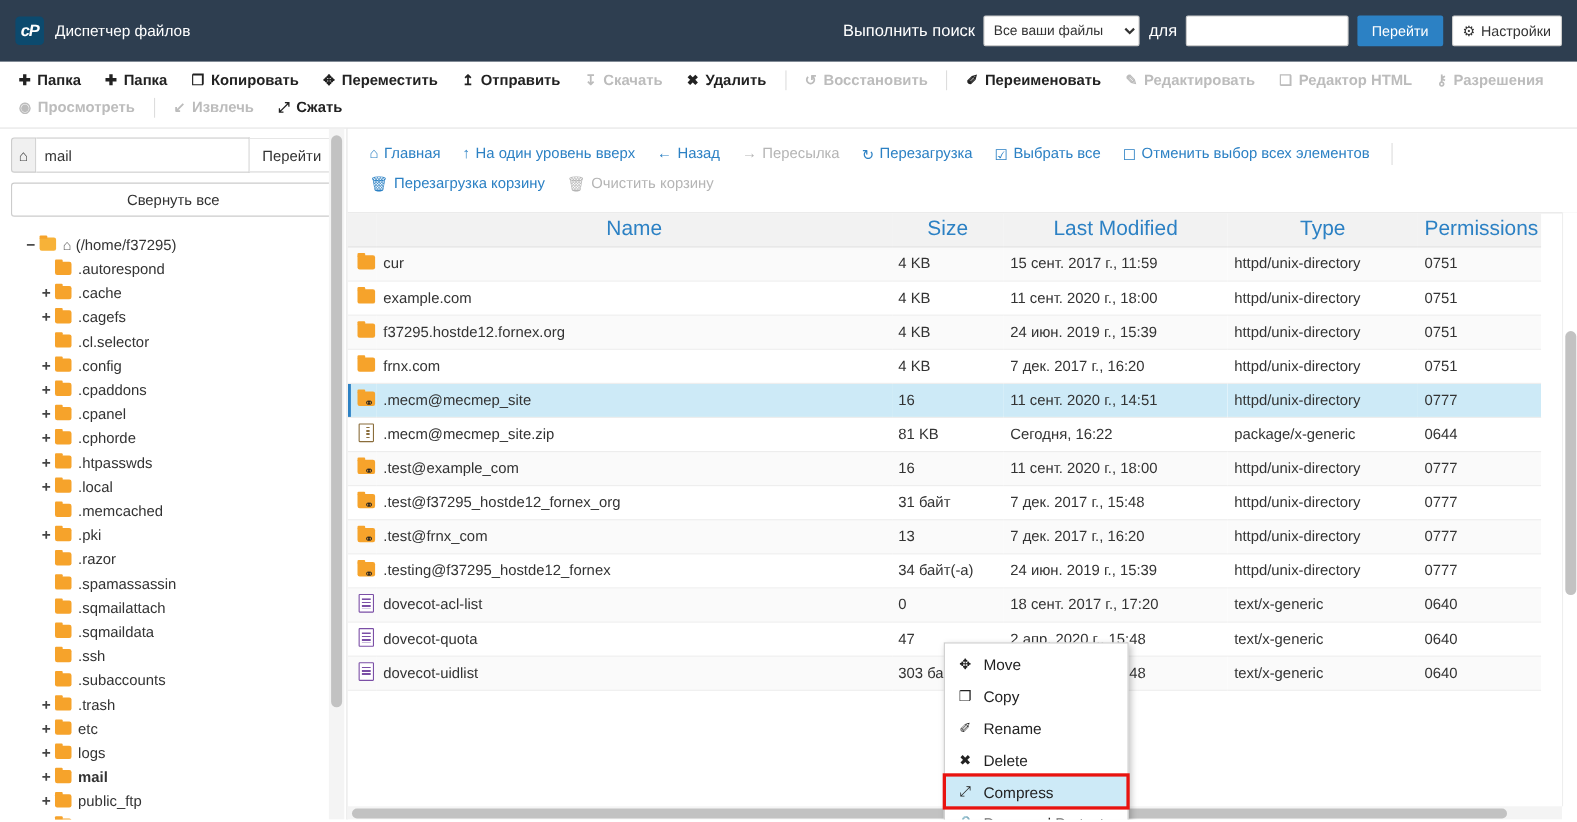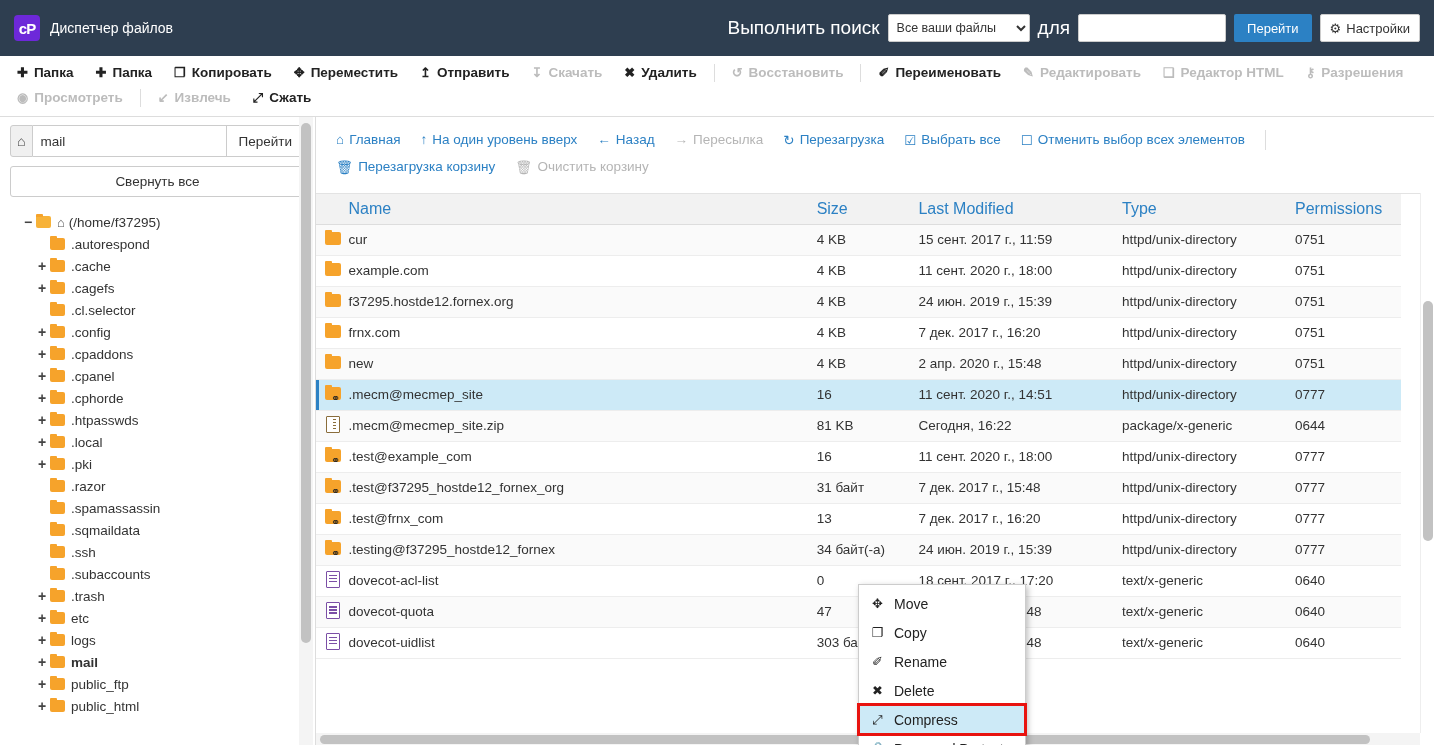--- a/index.html
+++ b/index.html
@@ -17,43 +17,44 @@
     height: 56px;
     background: #2e3e50;
     display: flex;
     align-items: center;
     padding: 0 14px;
     position: relative;
   }
   .cp-logo {
     width: 26px; height: 26px;
     border-radius: 4px;
-    background: #6d28d9;
+    background: #0c4a6e;
     color: #fff;
     font-weight: bold;
     font-size: 15px;
     display: flex; align-items: center; justify-content: center;
+    font-style: italic;
     letter-spacing: -1px;
     margin-right: 10px;
   }
   #app-title {
     color: #fff;
     font-size: 14px;
     font-weight: normal;
     white-space: nowrap;
   }
   #header-right {
     margin-left: auto;
     display: flex;
     align-items: center;
     gap: 8px;
   }
   #search-label, #search-for-label {
     color: #fff;
-    font-size: 19px;
+    font-size: 15px;
     white-space: nowrap;
   }
   #search-scope {
     height: 28px;
     width: 142px;
     font-size: 12.5px;
     font-family: "Liberation Sans", sans-serif;
     border: 1px solid #ccc;
     border-radius: 2px;
     background: #fff;
@@ -255,26 +256,26 @@
   table#file-table {
     width: 1085px;
     border-collapse: collapse;
     table-layout: fixed;
     font-size: 13.5px;
   }
   #file-table thead th {
     background: #f2f2f2;
     color: #2c81c4;
     font-weight: normal;
-    text-align: left;
+    text-align: center;
     height: 30px;
     padding: 0 6px;
     border-bottom: 1px solid #ddd;
     cursor: pointer;
-    font-size: 16px;
+    font-size: 19px;
   }
   #file-table tbody td {
     height: 31px;
     padding: 0 6px;
     border-bottom: 1px solid #ededed;
     color: #333;
     white-space: nowrap;
     overflow: hidden;
     text-overflow: clip;
   }
@@ -529,33 +530,43 @@
           <span class="tw">+</span>
           <span class="folder-ico"></span>
           <span class="node-label">.htpasswds</span>
         </div>
         <div class="tree-node" style="padding-left: 24px;">
           <span class="tw">+</span>
           <span class="folder-ico"></span>
           <span class="node-label">.local</span>
         </div>
         <div class="tree-node" style="padding-left: 24px;">
+          <span class="tw"></span>
+          <span class="folder-ico"></span>
+          <span class="node-label">.memcached</span>
+        </div>
+        <div class="tree-node" style="padding-left: 24px;">
           <span class="tw">+</span>
           <span class="folder-ico"></span>
           <span class="node-label">.pki</span>
         </div>
         <div class="tree-node" style="padding-left: 24px;">
           <span class="tw"></span>
           <span class="folder-ico"></span>
           <span class="node-label">.razor</span>
         </div>
         <div class="tree-node" style="padding-left: 24px;">
           <span class="tw"></span>
           <span class="folder-ico"></span>
           <span class="node-label">.spamassassin</span>
+        </div>
+        <div class="tree-node" style="padding-left: 24px;">
+          <span class="tw"></span>
+          <span class="folder-ico"></span>
+          <span class="node-label">.sqmailattach</span>
         </div>
         <div class="tree-node" style="padding-left: 24px;">
           <span class="tw"></span>
           <span class="folder-ico"></span>
           <span class="node-label">.sqmaildata</span>
         </div>
         <div class="tree-node" style="padding-left: 24px;">
           <span class="tw"></span>
           <span class="folder-ico"></span>
           <span class="node-label">.ssh</span>
@@ -692,28 +703,20 @@
               <td>0751</td>
             </tr>
             <tr class="">
               <td class="col-ico"><span class="ricon"><span class="fld"></span></span></td>
               <td>frnx.com</td>
               <td>4 KB</td>
               <td>7 дек. 2017 г., 16:20</td>
               <td>httpd/unix-directory</td>
               <td>0751</td>
             </tr>
-            <tr class="">
-              <td class="col-ico"><span class="ricon"><span class="fld"></span></span></td>
-              <td>new</td>
-              <td>4 KB</td>
-              <td>2 апр. 2020 г., 15:48</td>
-              <td>httpd/unix-directory</td>
-              <td>0751</td>
-            </tr>
             <tr class="selected">
               <td class="col-ico"><span class="ricon"><span class="fld"></span><span class="link">⚭</span></span></td>
               <td>.mecm@mecmep_site</td>
               <td>16</td>
               <td>11 сент. 2020 г., 14:51</td>
               <td>httpd/unix-directory</td>
               <td>0777</td>
             </tr>
             <tr class="">
               <td class="col-ico"><span class="ricon"><span class="zip"></span></span></td>

